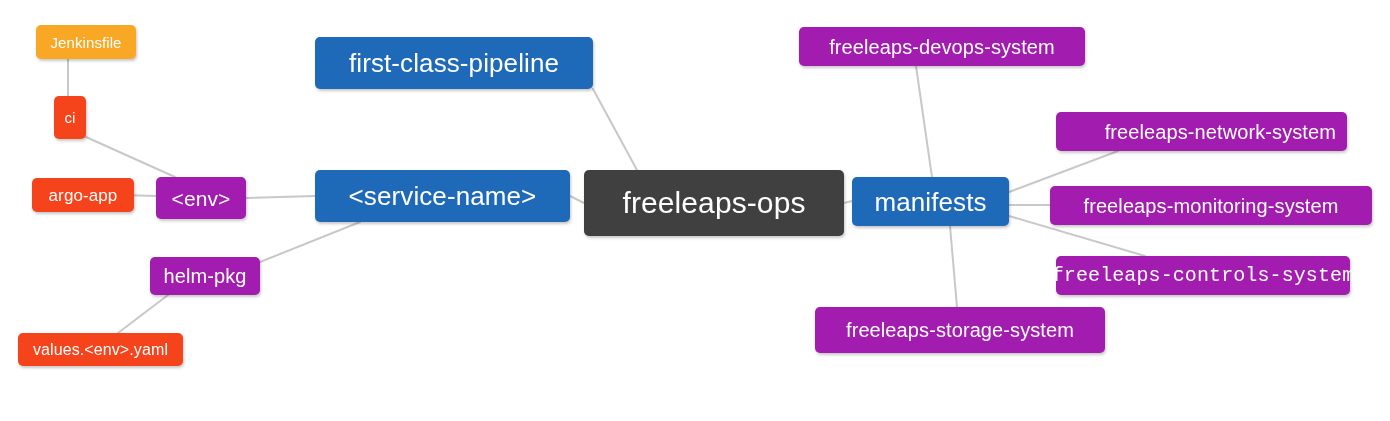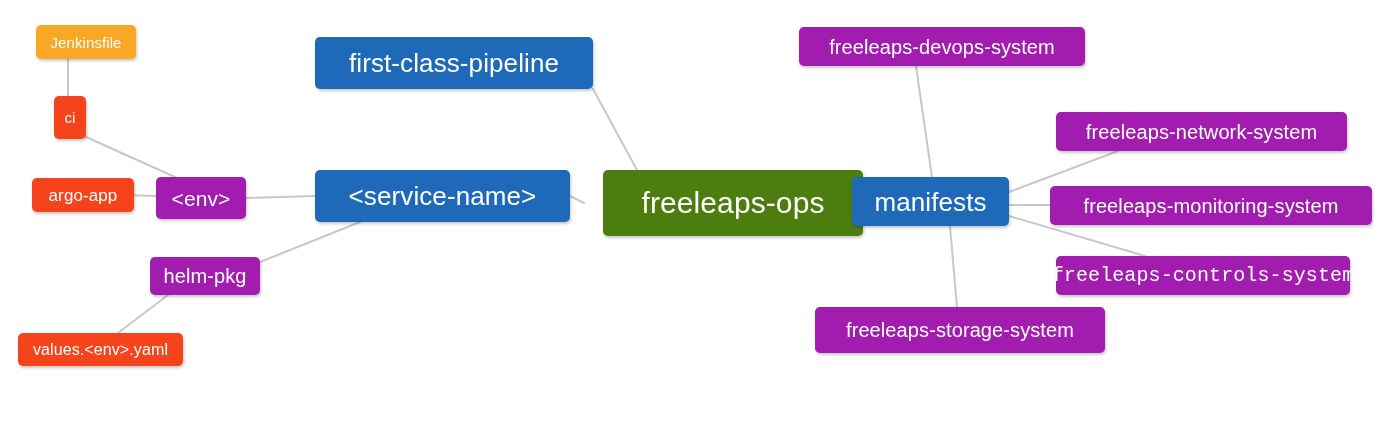--- a/index.html
+++ b/index.html
@@ -37,21 +37,21 @@
     color: #ffffff;
     border-radius: 5px;
     white-space: nowrap;
     line-height: 1;
     letter-spacing: 0.1px;
     box-shadow: 1px 2px 3px rgba(0,0,0,0.22);
     cursor: pointer;
     user-select: none;
   }
   
-  .n-root   { background: #4d7c0f; margin-left: 19px; }
+  .n-root   { background: #404040; }
   .n-blue   { background: #1F6AB8; }
   .n-green  { background: #a21caf; }
   .n-red    { background: #F5431C; }
   .n-orange { background: #F9A826; }
 </style>
 </head>
 <body>
 
 <div id="mindmap">
   <svg id="edges" width="1390" height="421" viewBox="0 0 1390 421">
@@ -97,21 +97,21 @@
       </div>
       <div class="node n-red" style="left: 18px; top: 333px; width: 165px; height: 33px; font-size: 16px; padding: 0px 9px;">
         <span>values.&lt;env&gt;.yaml</span>
       </div>
       <div class="node n-orange" style="left: 18px; top: 25px; width: 100px; height: 34px; font-size: 15px; padding: 0px 9px; margin-left: 18px;">
         <span>Jenkinsfile</span>
       </div>
       <div class="node n-green" style="left: 799px; top: 27px; width: 286px; height: 39px; font-size: 20px; padding: 0px 11px;">
         <span>freeleaps-devops-system</span>
       </div>
-      <div class="node n-green" style="left: 1056px; top: 112px; width: 291px; height: 39px; font-size: 20px; padding: 0px 11px;">
+      <div class="node n-green" style="left: 1056px; top: 112px; width: 291px; height: 39px; font-size: 20px; padding: 0px 11px; justify-content: flex-end;">
         <span>freeleaps-network-system</span>
       </div>
       <div class="node n-green" style="left: 1050px; top: 186px; width: 322px; height: 39px; font-size: 20px; padding: 0px 11px;">
         <span>freeleaps-monitoring-system</span>
       </div>
       <div class="node n-green" style="left: 1056px; top: 256px; width: 294px; height: 39px; font-size: 20px; padding: 0px 11px; font-family: Liberation Mono, monospace;">
         <span>freeleaps-controls-system</span>
       </div>
       <div class="node n-green" style="left: 815px; top: 307px; width: 290px; height: 46px; font-size: 20px; padding: 0px 11px;">
         <span>freeleaps-storage-system</span>

